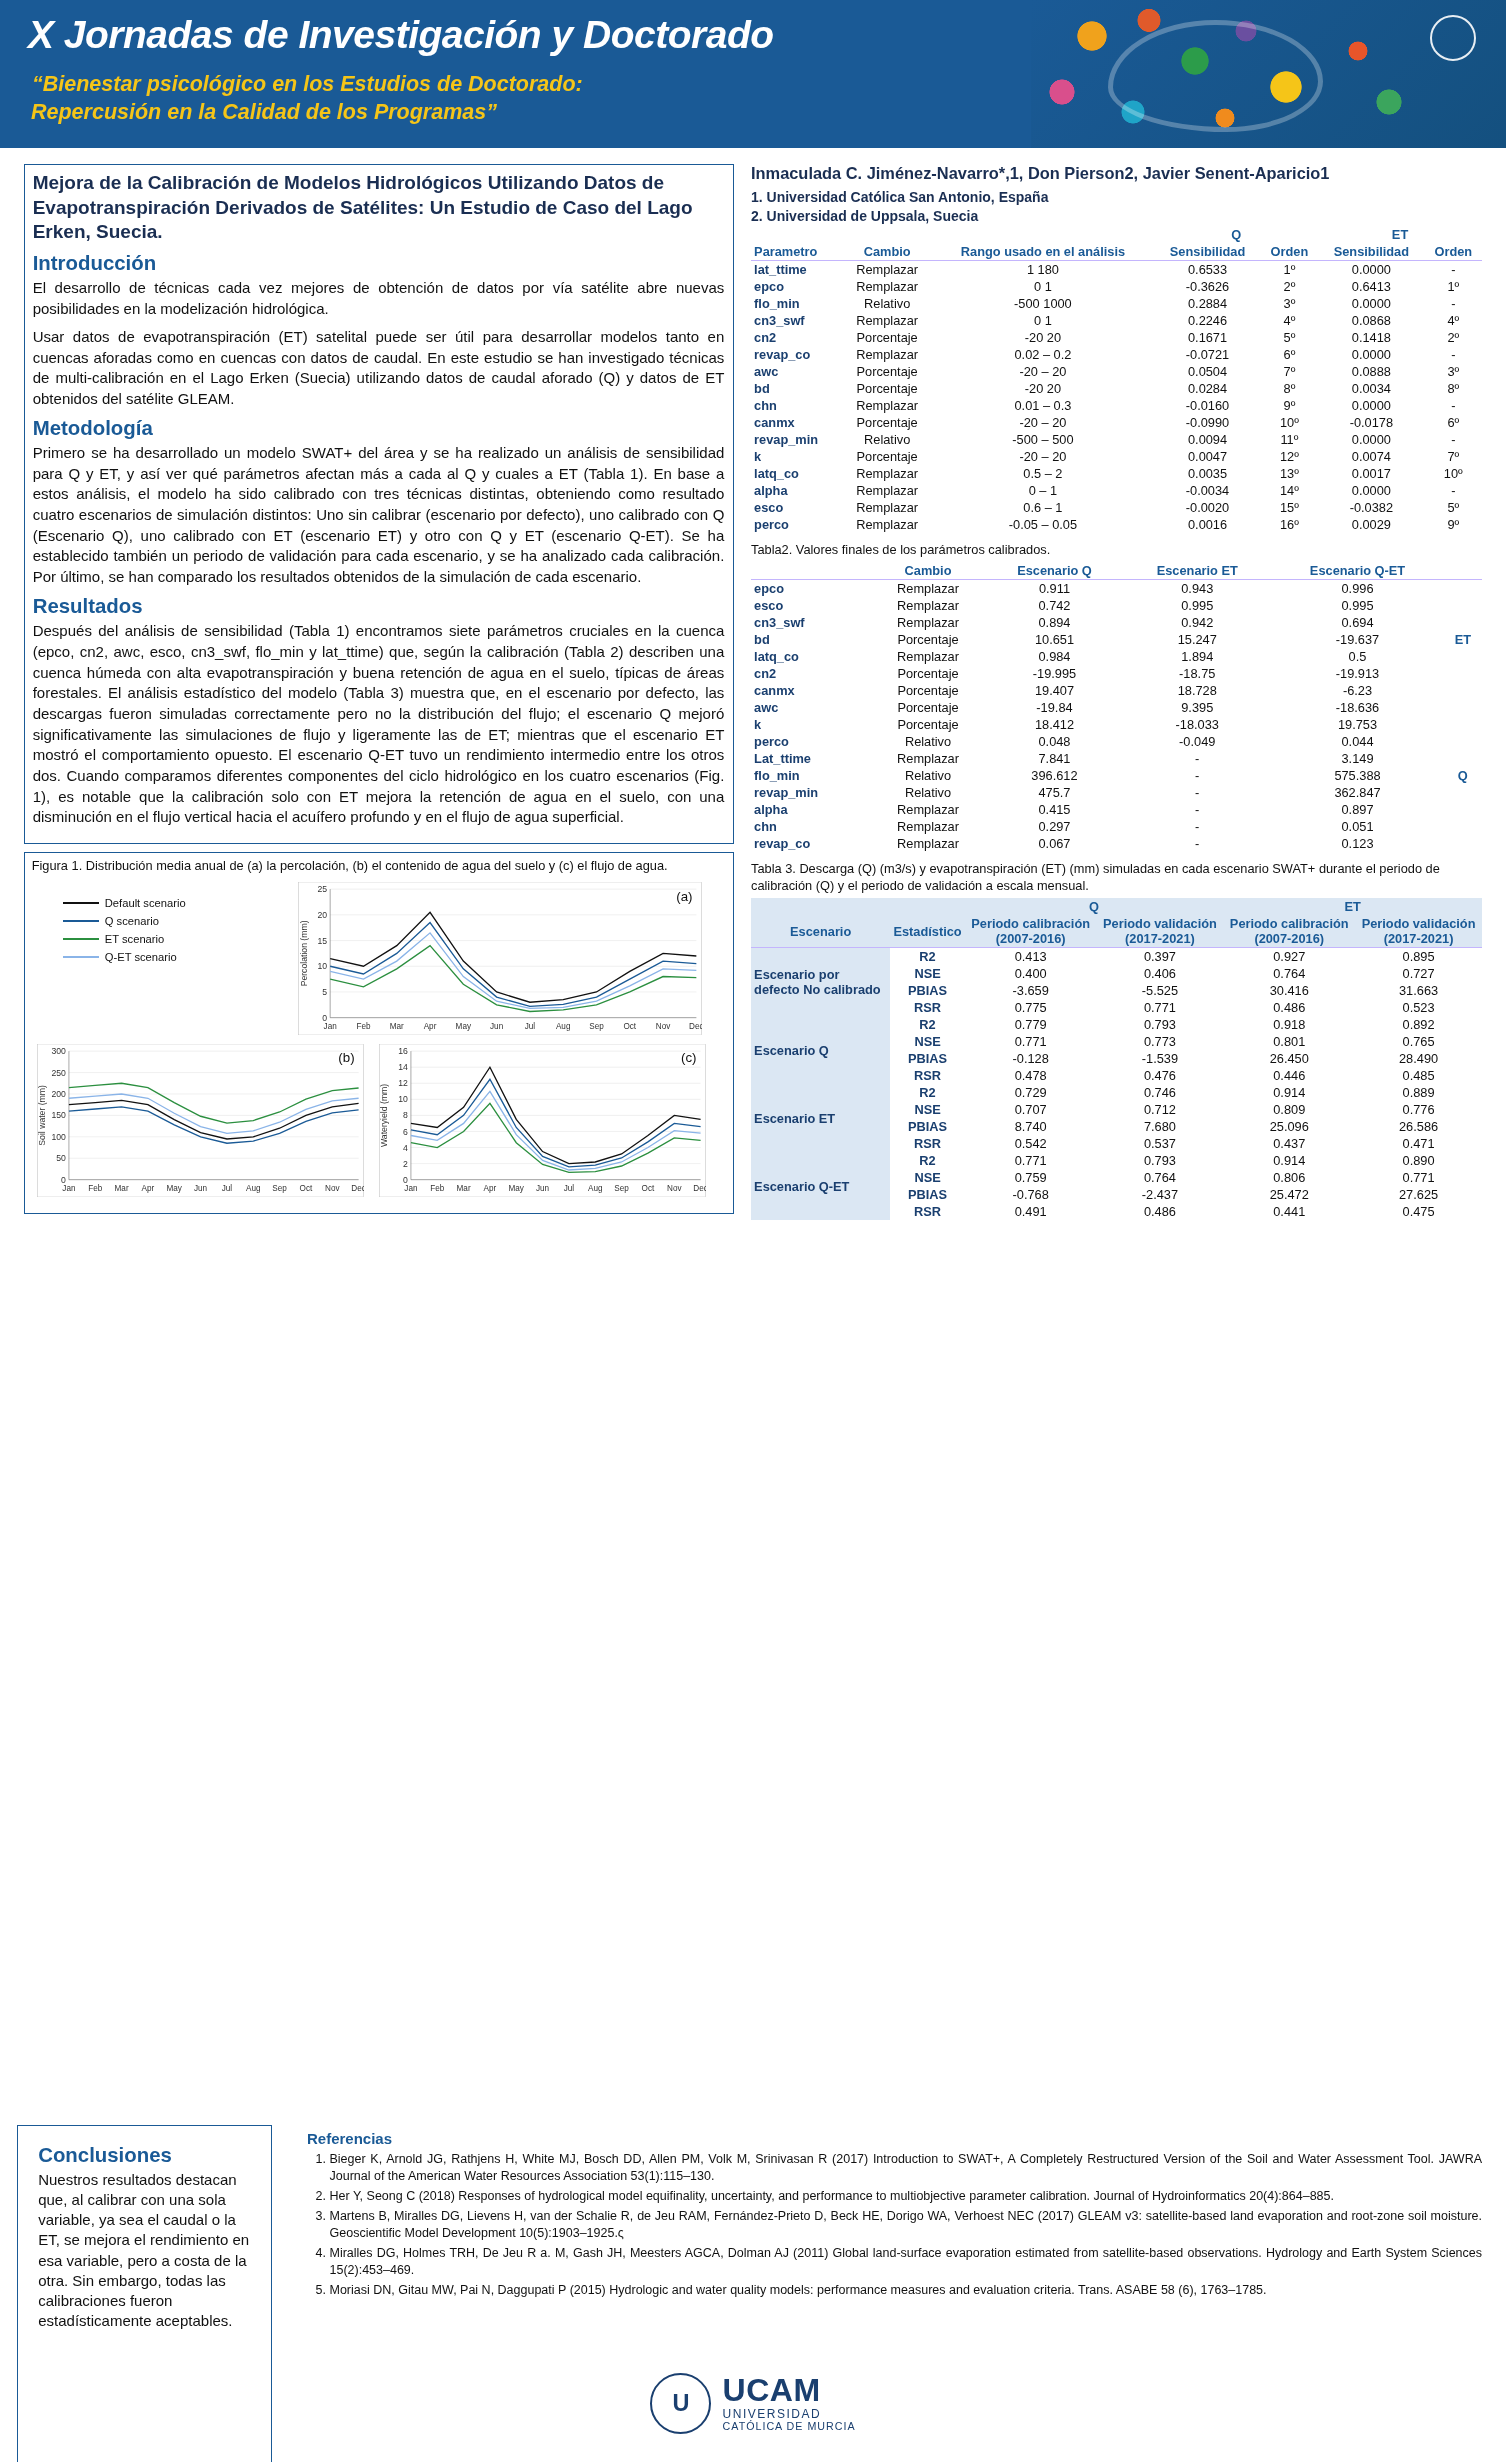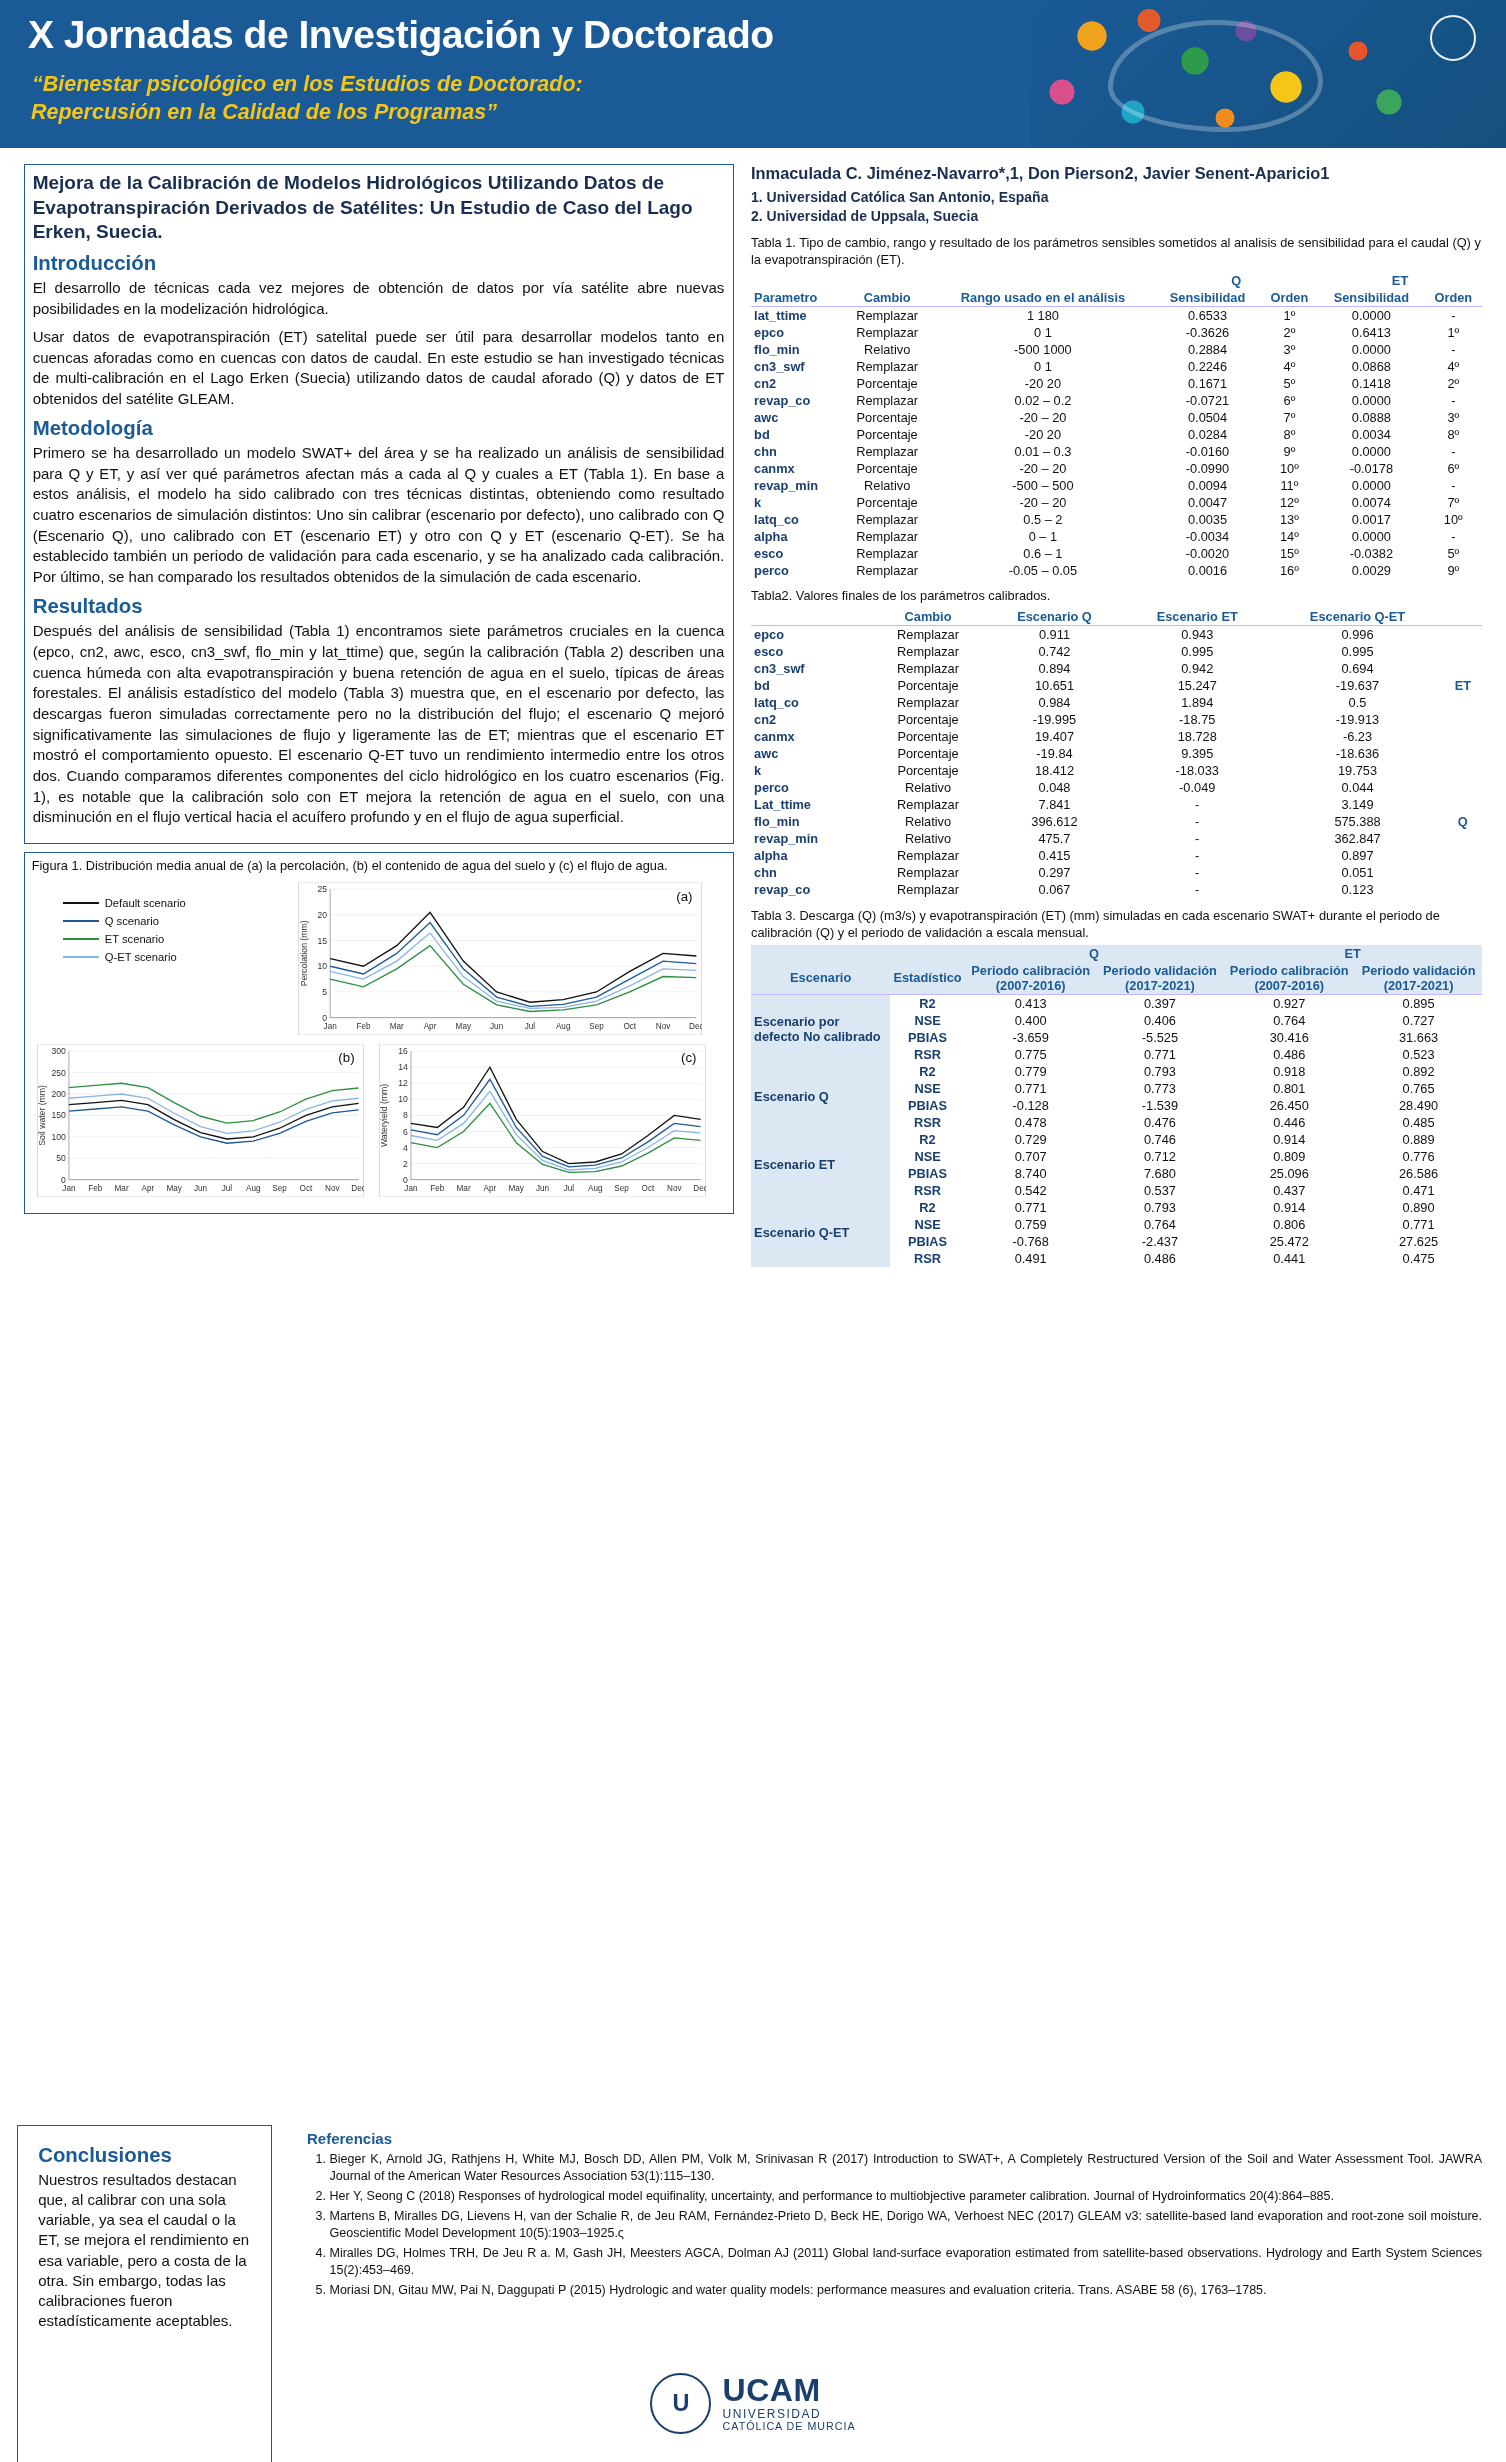--- a/index.html
+++ b/index.html
@@ -17,20 +17,21 @@
 
   
   .header {
     position:absolute; left:0; top:0; width:1506px; height:148px;
     background:#1a5a96;
     overflow:hidden;
   }
   .header-title {
     position:absolute; left:28px; top:13.3px;
     font-size:39px; font-weight:bold; color:#ffffff; letter-spacing:-0.5px;
+    font-style: italic;
   }
   .header-sub1 {
     position:absolute; left:32px; top:72px;
     font-size:21.5px; font-weight:bold; color:#f5c518; font-style:italic;
   }
   .header-sub2 {
     position:absolute; left:31px; top:100px;
     font-size:21.5px; font-weight:bold; color:#f5c518; font-style:italic;
   }
   .header-art {
@@ -297,21 +298,20 @@
             </svg><div style="position:absolute;right:9.2px;top:6.1px;font-size:13.3px;">(c)</div></div>
         </div>
     </div>
   </div>
 
   <div class="col-right">
     <div class="authors">Inmaculada C. Jiménez-Navarro*,1, Don Pierson2, Javier Senent-Aparicio1</div>
     <div class="affil">1. Universidad Católica San Antonio, España</div>
     <div class="affil">2. Universidad de Uppsala, Suecia</div>
 
-    <div class="tbl-caption">Tabla 1. Tipo de cambio, rango y resultado de los parámetros sensibles sometidos al analisis de sensibilidad para el caudal (Q) y la evapotranspiración (ET).</div>
     <div id="table1-mount">
         <table class="data">
           <tbody>
             <tr>
               <td></td>
               <td></td>
               <td></td>
               <td colspan="2" class="hdr-blue">Q</td>
               <td colspan="2" class="hdr-blue">ET</td>
             </tr>

